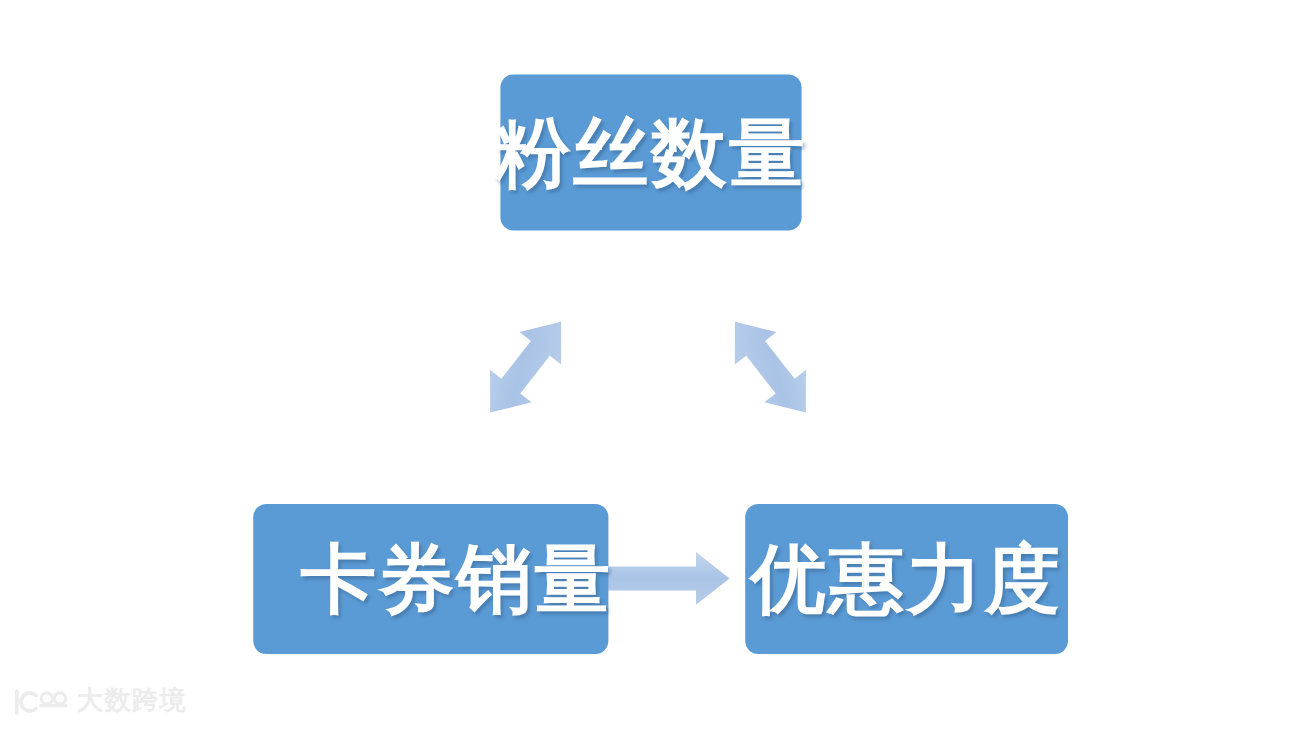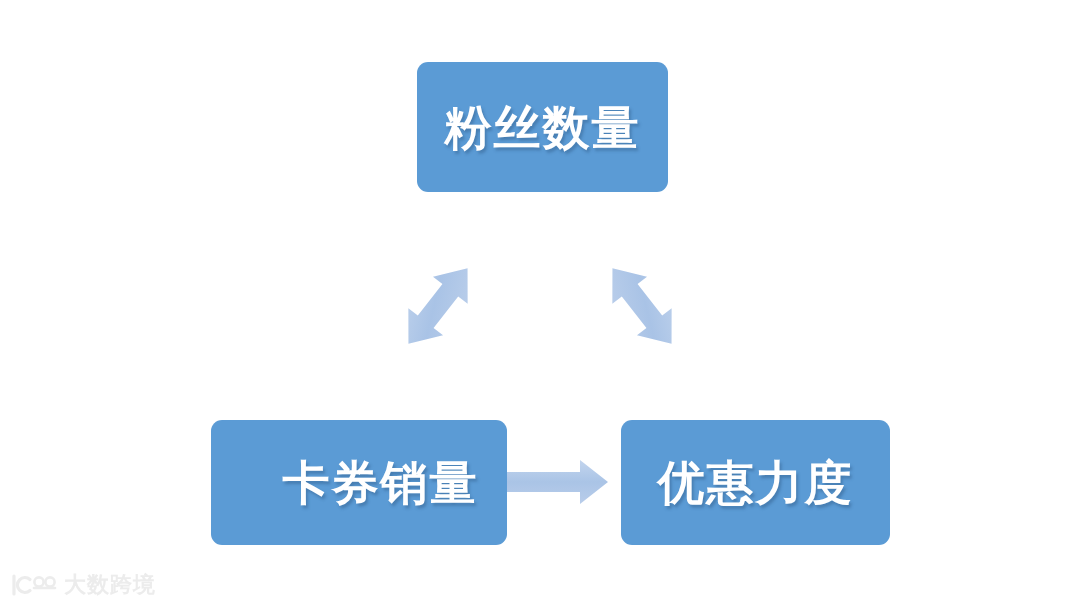--- a/index.html
+++ b/index.html
@@ -27,21 +27,21 @@
     align-items: center;
     justify-content: center;
     background: #5b9bd5;
     border-radius: 11px;
     box-sizing: border-box;
   }
   .node-label {
     color: #ffffff;
     font-family: "DejaVu Sans", "Liberation Sans", sans-serif;
     font-weight: bold;
-    font-size: 47px;
+    font-size: 63px;
     letter-spacing: 2px;
     line-height: 1;
     white-space: nowrap;
     text-shadow: 2px 3px 3px rgba(40, 80, 120, 0.38);
   }
 
   #node-fans {
     left: 417px;
     top: 62px;
     width: 251px;

